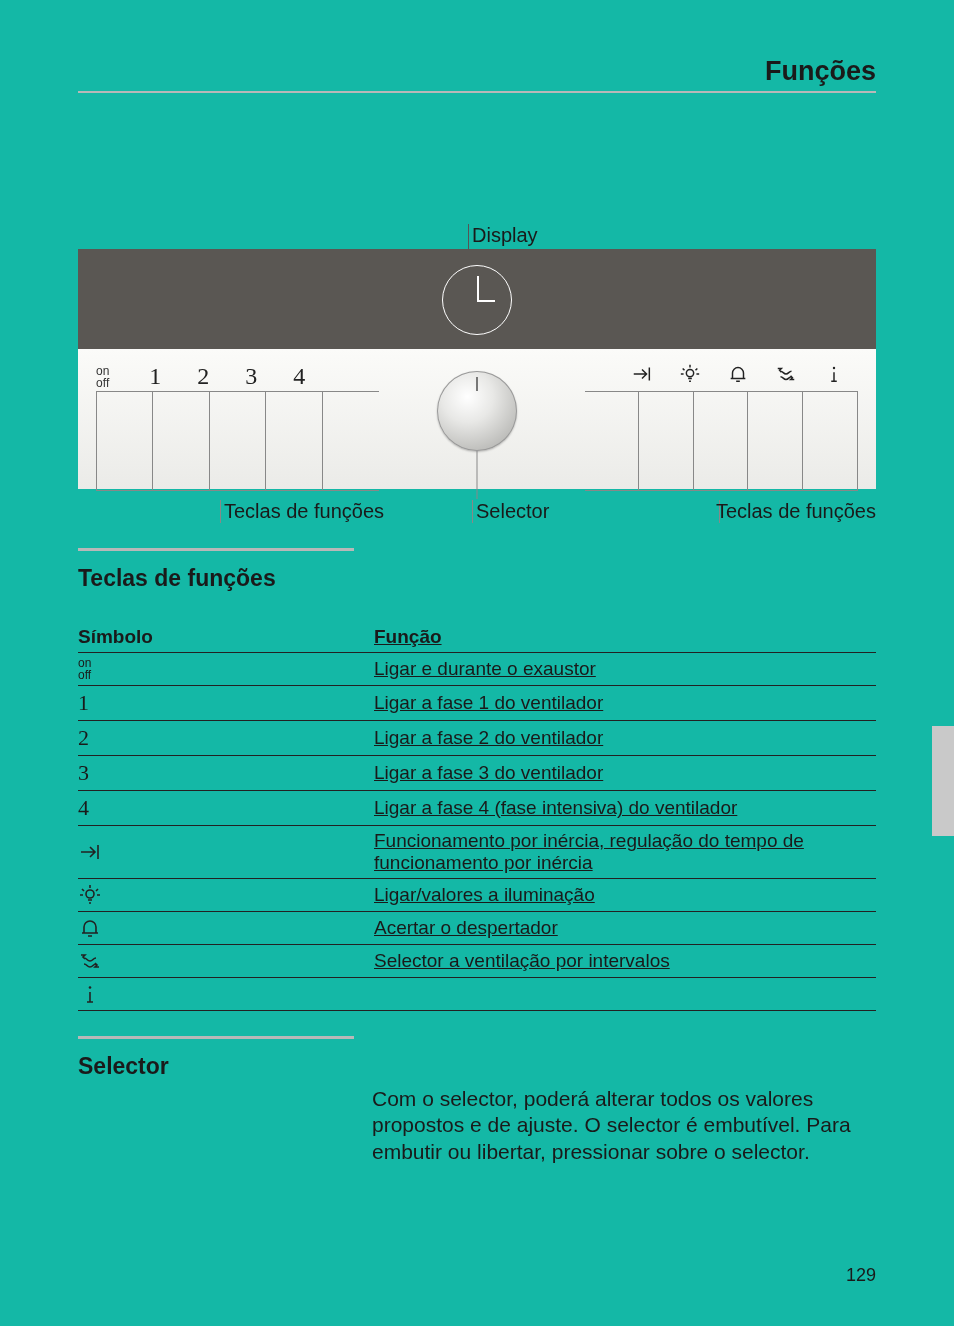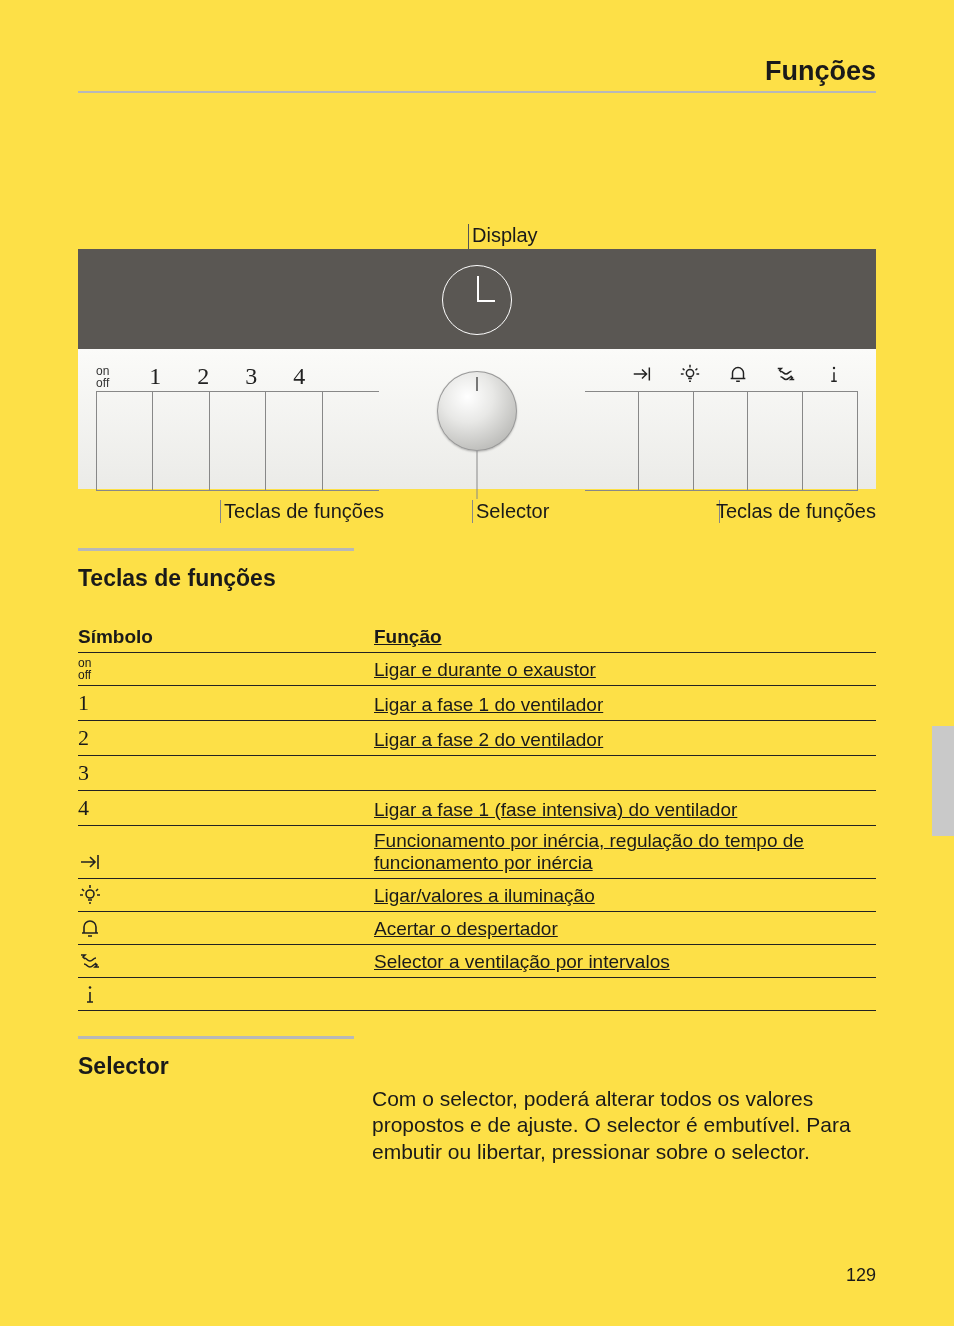--- a/index.html
+++ b/index.html
@@ -1,21 +1,21 @@
 <!DOCTYPE html>
 <html><head>
 <meta charset="utf-8">
 <style>
   :root{
     --page-w:954px; --page-h:1326px;
     --ink:#1a1a1a; --soft:#666; --rule:#b8b8b8;
     --panel-dark:#5a5753; --panel-light:#f3f3f1;
   }
   html,body{margin:0;padding:0;background:#fff;font-family:"Myriad Pro","Segoe UI","Helvetica Neue",Arial,sans-serif;color:var(--ink);}
-  .page{position:relative;width:var(--page-w);height:var(--page-h);margin:0 auto;background:#fde047;}
+  .page{position:relative;width:var(--page-w);height:var(--page-h);margin:0 auto;background:#14b8a6;}
   .inner{position:absolute;left:78px;right:78px;top:56px;bottom:40px;}
   .hdr-bar{position:absolute;top:35px;left:0;right:0;height:2px;background:var(--rule);}
   .hdr-title{position:absolute;top:0;right:0;font-size:27px;font-weight:700;}
 
   .intro{position:absolute;top:62px;left:294px;right:0;font-size:21px;line-height:1.25;}
 
   
   .panel{position:absolute;top:168px;left:0;right:0;}
   .disp-label{position:absolute;top:0;left:394px;font-size:20px;}
   .disp-tick{position:absolute;top:0;left:390px;width:1px;height:25px;background:#555;}
@@ -53,21 +53,21 @@
   .tick-lbl-sel{position:absolute;top:276px;left:394px;width:1px;height:23px;background:#888;}
   .tick-lbl-right{position:absolute;top:276px;right:156px;width:1px;height:23px;background:#888;}
 
   
   .sect{position:absolute;left:0;width:276px;}
   .sect .bar{height:3px;background:var(--rule);margin-bottom:14px;}
   .sect h2{margin:0;font-size:23px;font-weight:700;}
 
   
   .tbl{position:absolute;top:566px;left:0;right:0;font-size:19px;}
-  .tbl .row{display:flex;align-items:flex-end;}
+  .tbl .row{display:flex;align-items:center;}
   .tbl .c1{width:296px;padding:4px 0;}
   .tbl .c2{flex:1;padding:4px 0;text-decoration:underline;}
   .tbl .hdrrow .c1,.tbl .hdrrow .c2{font-weight:700;}
   .tbl .row+.rule{display:flex;}
   .tbl .r1,.tbl .r2{border-bottom:1px solid #222;}
   .tbl .r1{width:296px;margin-right:0;}
   .tbl .r2{flex:1;margin-left:0;}
   .tbl .sym{font-family:"Times New Roman",Georgia,serif;font-size:22px;}
   .tbl .onoffsym{font:12px/1 Arial;}
   .tbl .onoffsym span{display:block;}
@@ -195,29 +195,30 @@
           <div class="c1 sym">2</div>
           <div class="c2">Ligar a fase 2 do ventilador</div>
         </div>
   <div class="rule">
           <div class="r1"></div>
           <div class="r2"></div>
         </div>
 
   <div class="row">
           <div class="c1 sym">3</div>
+          <div class="c2">Ligar a fase 3 do ventilador</div>
         </div>
   <div class="rule">
           <div class="r1"></div>
           <div class="r2"></div>
         </div>
 
   <div class="row">
           <div class="c1 sym">4</div>
-          <div class="c2">Ligar a fase 1 (fase intensiva) do ventilador</div>
+          <div class="c2">Ligar a fase 4 (fase intensiva) do ventilador</div>
         </div>
   <div class="rule">
           <div class="r1"></div>
           <div class="r2"></div>
         </div>
 
   <div class="row">
           <div class="c1"><svg class="ic" viewBox="0 0 24 24">
               <path d="M3 12h13M12 7l5 5-5 5M20 5v14"></path>
             </svg></div>

